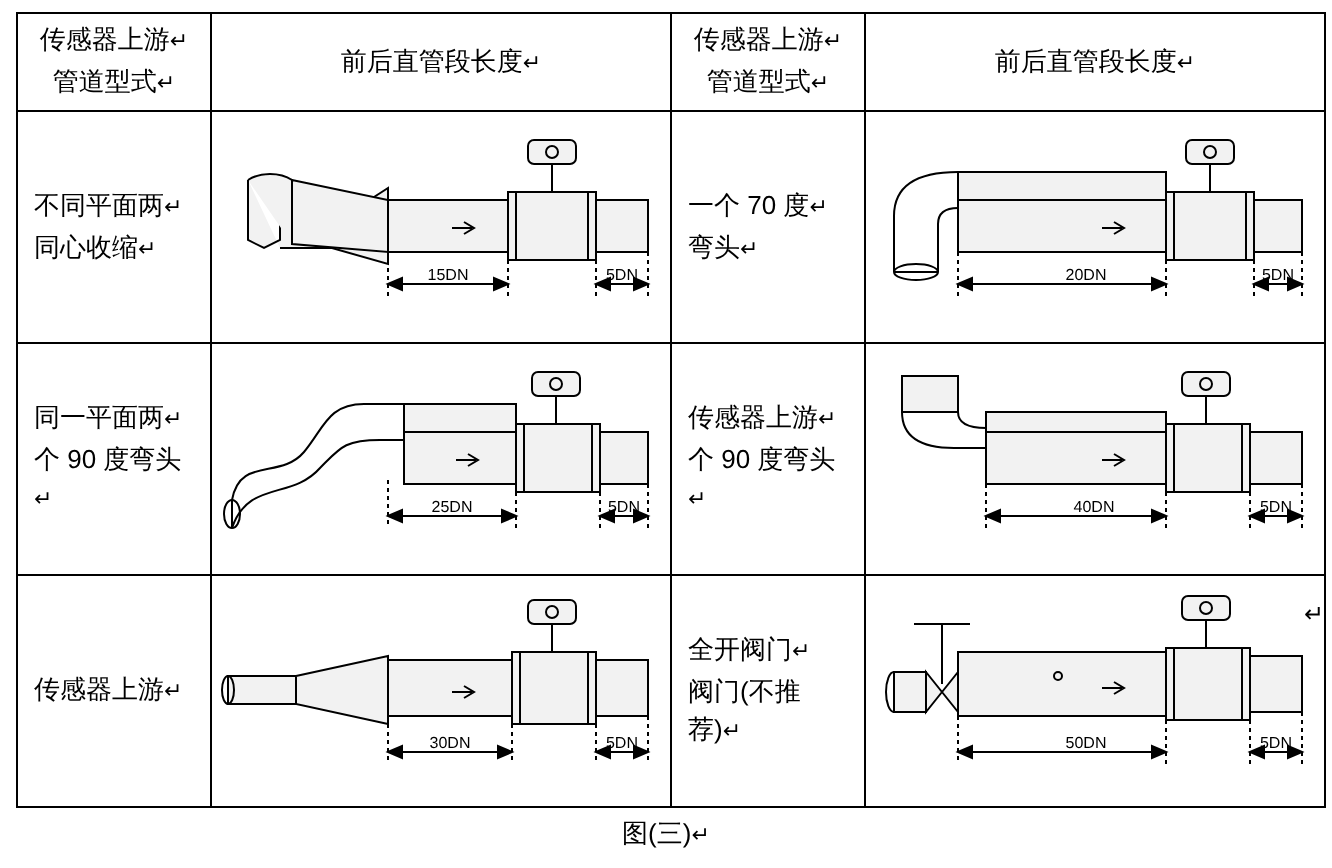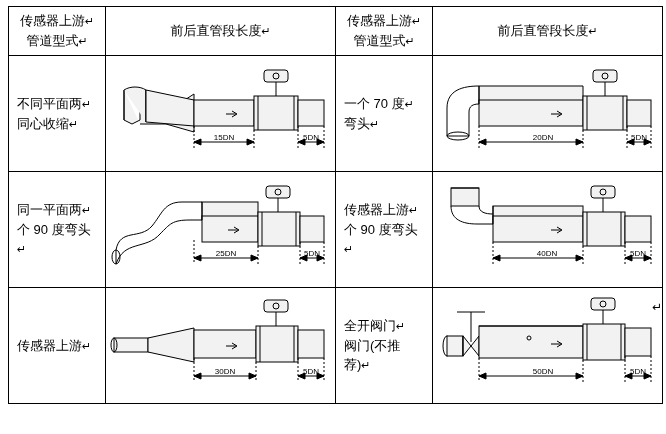--- a/index.html
+++ b/index.html
@@ -358,15 +358,18 @@
             <line x1="218" y1="60" x2="218" y2="86" stroke-dasharray="2,2"></line>
           </g>
           <text x="110" y="78" font-size="8" text-anchor="middle" font-family="Liberation Sans, sans-serif">50DN</text>
           <text x="205" y="78" font-size="8" text-anchor="middle" font-family="Liberation Sans, sans-serif">5DN</text>
         </svg>
       </td>
     </tr>
   </tbody>
     </table>
 
+  <div class="caption">
+    <span>图(三)</span><span class="pil">↵</span>
+  </div>
 
   <div class="sidemark">↵</div>
 </div>
 
 </body></html>

